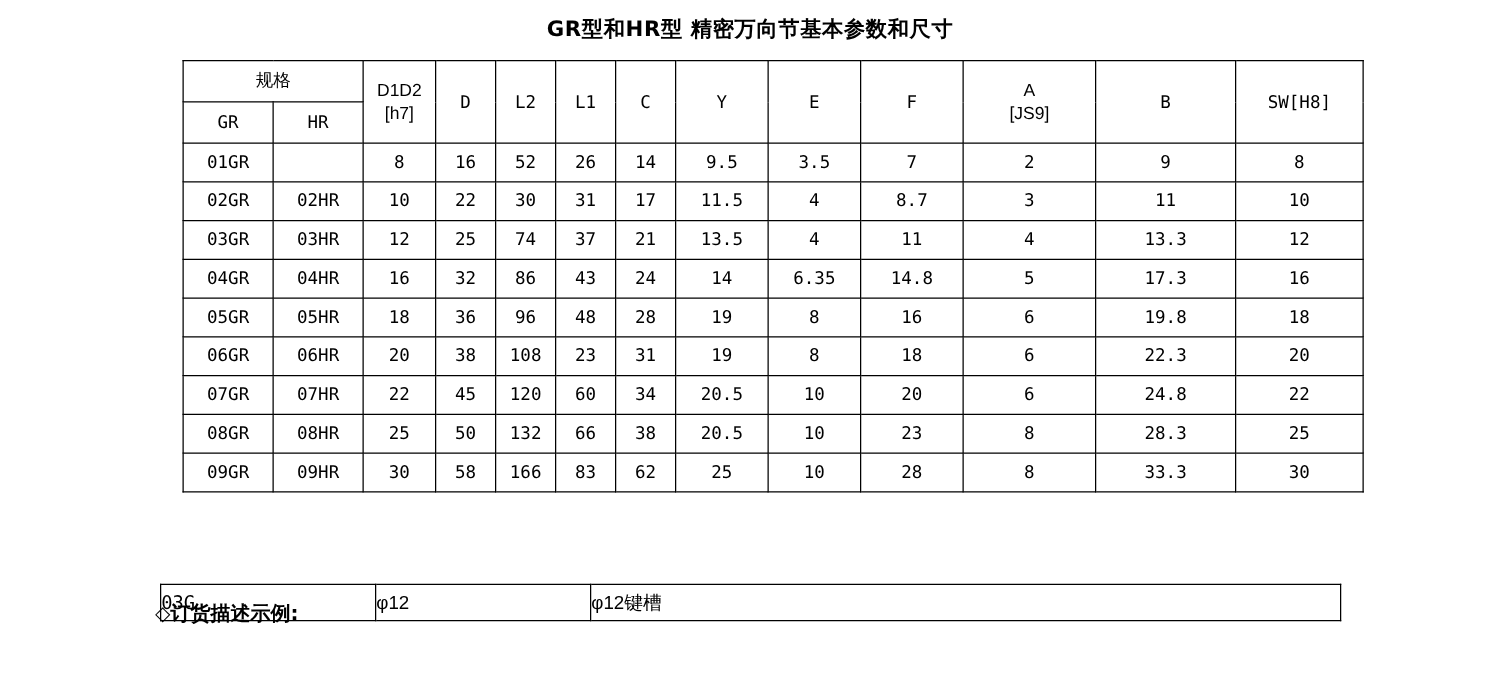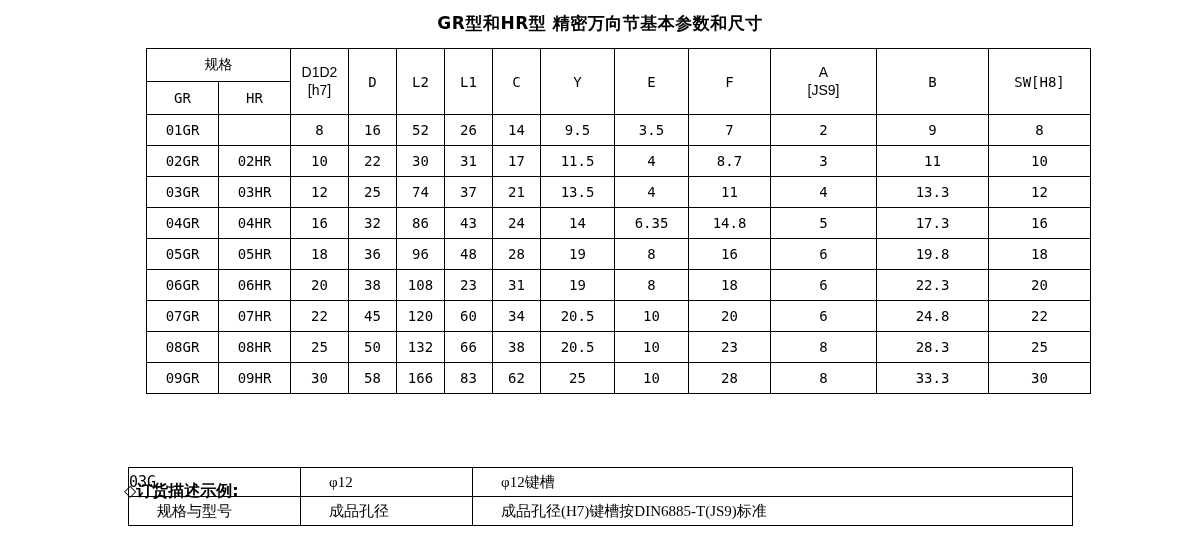--- a/index.html
+++ b/index.html
@@ -83,23 +83,22 @@
   }
   .order-table td {
     border: 1px solid #000000;
     text-align: left;
     vertical-align: middle;
     height: 28px;
     padding: 0;
     font-family: "DejaVu Sans Mono", "Liberation Mono", monospace;
   }
   .order-table td.cnrow {
-    font-family: Liberation Serif, serif;
+    font-family: Liberation Sans, sans-serif;
     font-size: 15px;
-    padding-left: 28px;
   }
   
   col.c-gr   { width: 72px; }
   col.c-hr   { width: 72px; }
   col.c-d1d2 { width: 58px; }
   col.c-d    { width: 48px; }
   col.c-l2   { width: 48px; }
   col.c-l1   { width: 48px; }
   col.c-c    { width: 48px; }
   col.c-y    { width: 74px; }
@@ -308,21 +307,16 @@
         <col class="o1">
         <col class="o2">
         <col class="o3">
       </colgroup>
     <tbody>
       <tr>
         <td>03G</td>
         <td class="cnrow">φ12</td>
         <td class="cnrow">φ12键槽</td>
       </tr>
-      <tr>
-        <td class="cnrow">规格与型号</td>
-        <td class="cnrow">成品孔径</td>
-        <td class="cnrow">成品孔径(H7)键槽按DIN6885-T(JS9)标准</td>
-      </tr>
     </tbody>
   </table>
 
 </div>
 
 </body></html>

